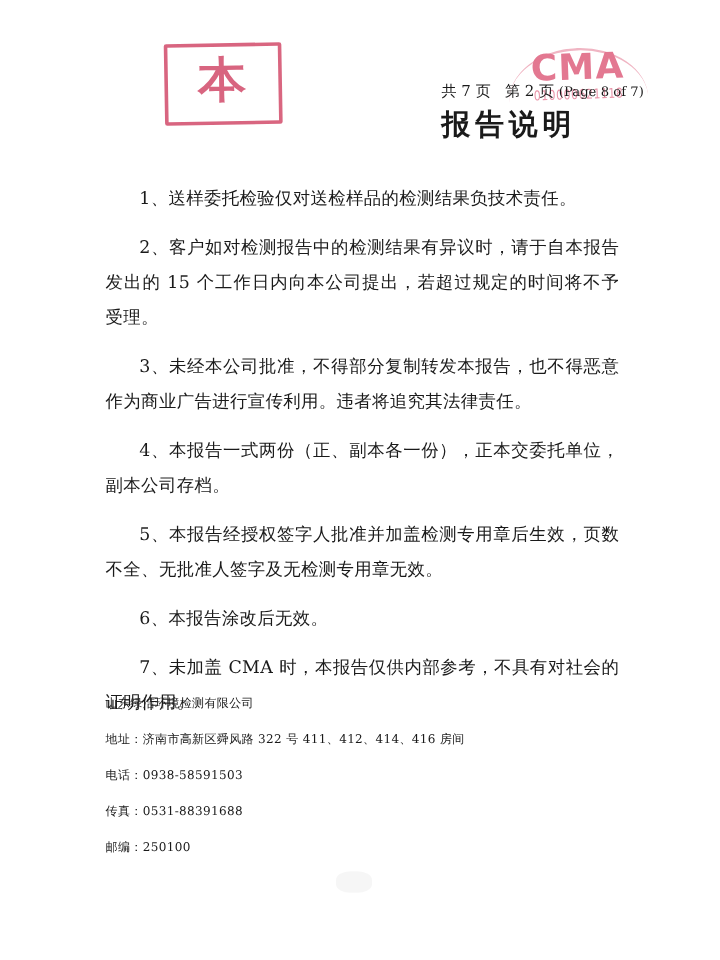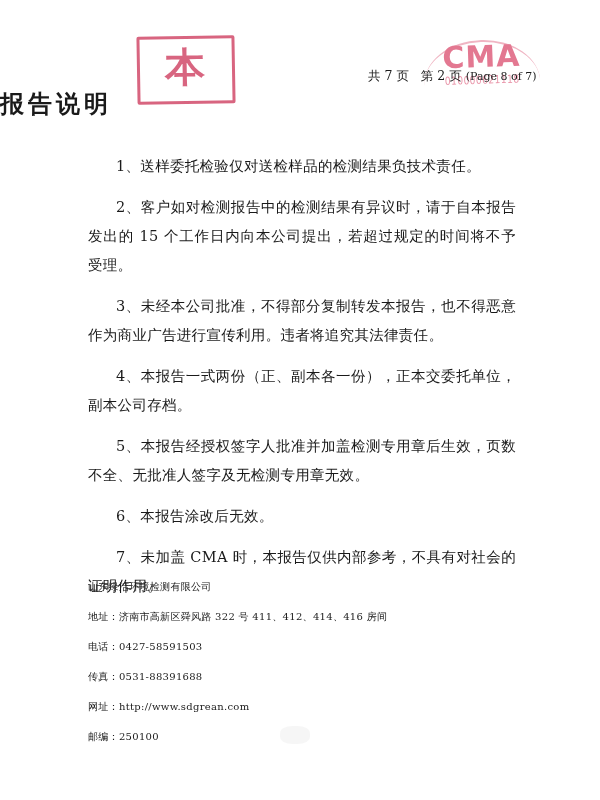--- a/index.html
+++ b/index.html
@@ -93,21 +93,21 @@
   .page-number .en {
     font-size: 11px;
   }
 
   
   .doc-title {
     position: absolute;
     left: 0;
     top: 88px;
     width: 480px;
-    text-align: left;
+    text-align: right;
     font-size: 24px;
     font-weight: bold;
     letter-spacing: 4px;
     font-family: "DejaVu Serif", "Liberation Serif", serif;
   }
 
   
   .clauses {
     position: absolute;
     left: 88px;
@@ -178,21 +178,20 @@
     <p class="clause">3、未经本公司批准，不得部分复制转发本报告，也不得恶意作为商业广告进行宣传利用。违者将追究其法律责任。</p>
     <p class="clause">4、本报告一式两份（正、副本各一份），正本交委托单位，副本公司存档。</p>
     <p class="clause">5、本报告经授权签字人批准并加盖检测专用章后生效，页数不全、无批准人签字及无检测专用章无效。</p>
     <p class="clause">6、本报告涂改后无效。</p>
     <p class="clause">7、未加盖 CMA 时，本报告仅供内部参考，不具有对社会的证明作用。</p>
   </div>
 
   <div class="footer">
     <div class="footer-line">山东绿洁环境检测有限公司</div>
     <div class="footer-line">地址：济南市高新区舜风路 322 号 411、412、414、416 房间</div>
-    <div class="footer-line">电话：0427-58591503</div>
+    <div class="footer-line">电话：0938-58591503</div>
     <div class="footer-line">传真：0531-88391688</div>
-    <div class="footer-line">网址：http://www.sdgrean.com</div>
     <div class="footer-line">邮编：250100</div>
   </div>
 
   <div class="paper-smudge"></div>
 
 </div>
 
 </body></html>

